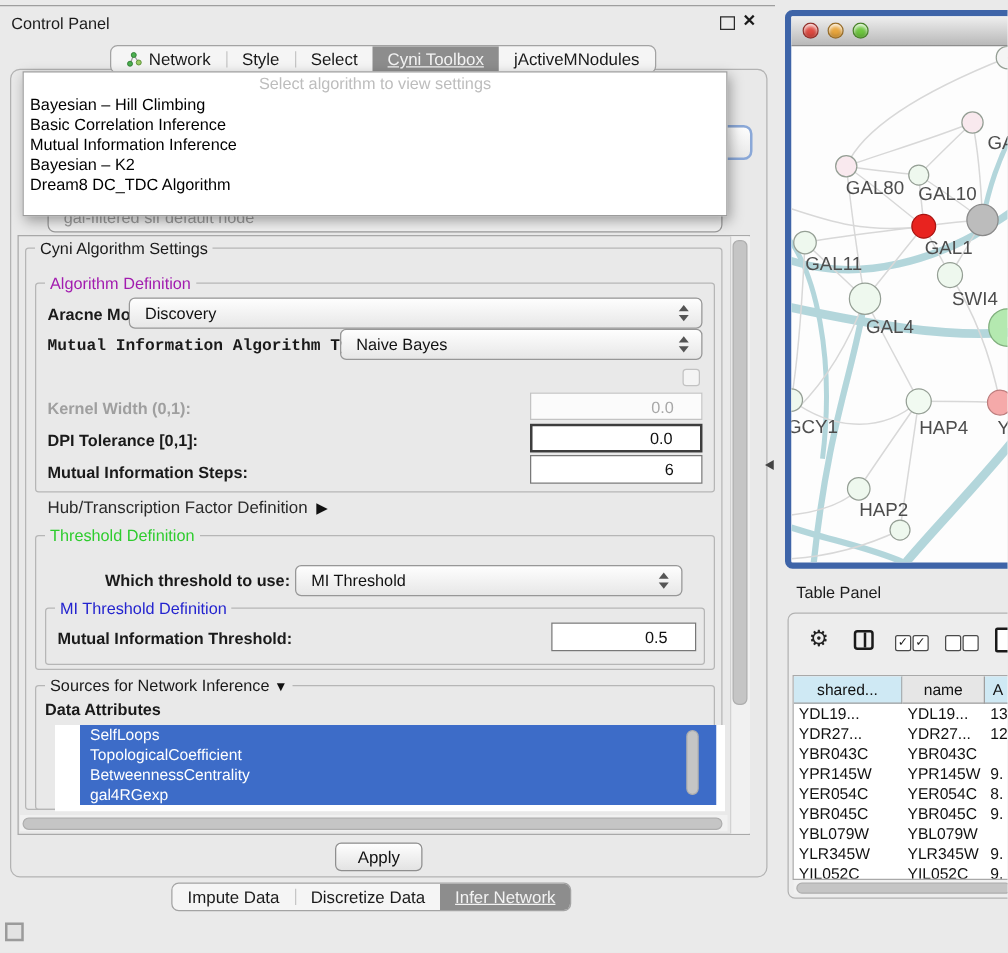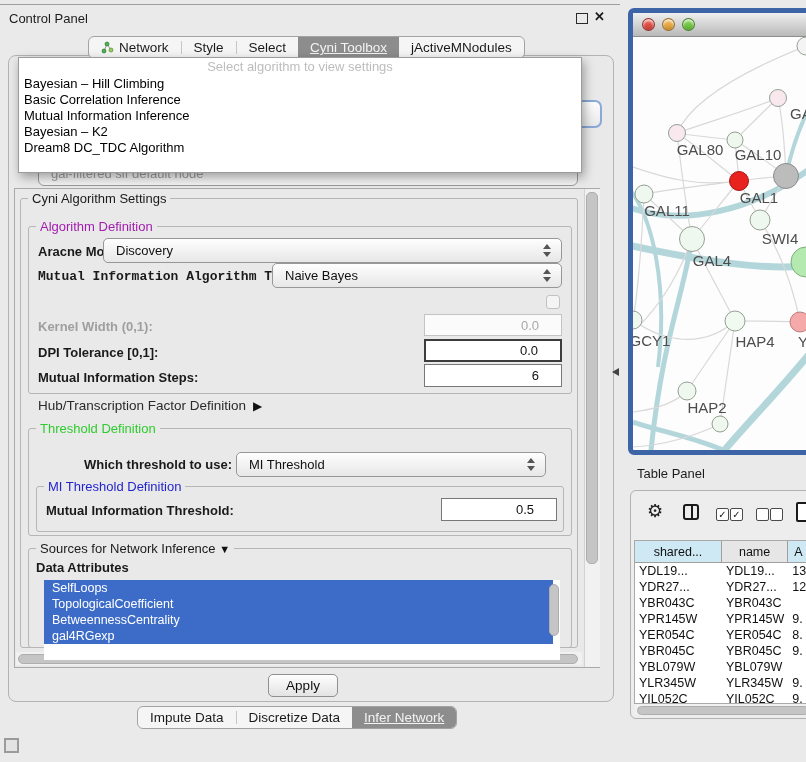--- a/index.html
+++ b/index.html
@@ -161,21 +161,21 @@
   <span class="abs blab" style="left:46px;top:503px;">Mutual Information Threshold:</span>
   <div class="tfield abs" style="left:415px;top:498px;width:116px;height:23px;margin-left:26px;">0.5</div>
 
   <div class="gbox abs" style="left:28px;top:548px;width:542px;height:98px;"></div>
   <span class="legend" style="left:36px;top:541px;color:#1a1a1a;">
     <span>Sources for Network Inference</span>
     <span style="font-size:11px;color:#111;">▼</span>
   </span>
   <span class="abs blab" style="left:36px;top:560px;">Data Attributes</span>
 
-  <div class="abs" style="left:44px;top:580px;width:516px;height:80px;background:#fff;overflow:hidden;">
+  <div class="abs" style="left:44px;top:580px;width:516px;height:69px;background:#fff;overflow:hidden;padding-left:20px;">
     <div class="attr-item" style="width:501px;">SelfLoops</div>
     <div class="attr-item" style="width:501px;">TopologicalCoefficient</div>
     <div class="attr-item" style="width:501px;">BetweennessCentrality</div>
     <div class="attr-item" style="width:501px;">gal4RGexp</div>
   </div>
   <div class="abs sthumb" style="left:549px;top:584px;width:8px;height:50px;"></div>
 
   <div class="abs" style="left:268px;top:674px;width:70px;height:23px;border:1px solid #8f8f8f;border-radius:5px;background:linear-gradient(#fefefe,#e3e3e3);display:flex;align-items:center;justify-content:center;font-size:13.5px;color:#111;box-sizing:border-box;">
     <span>Apply</span>
   </div>

